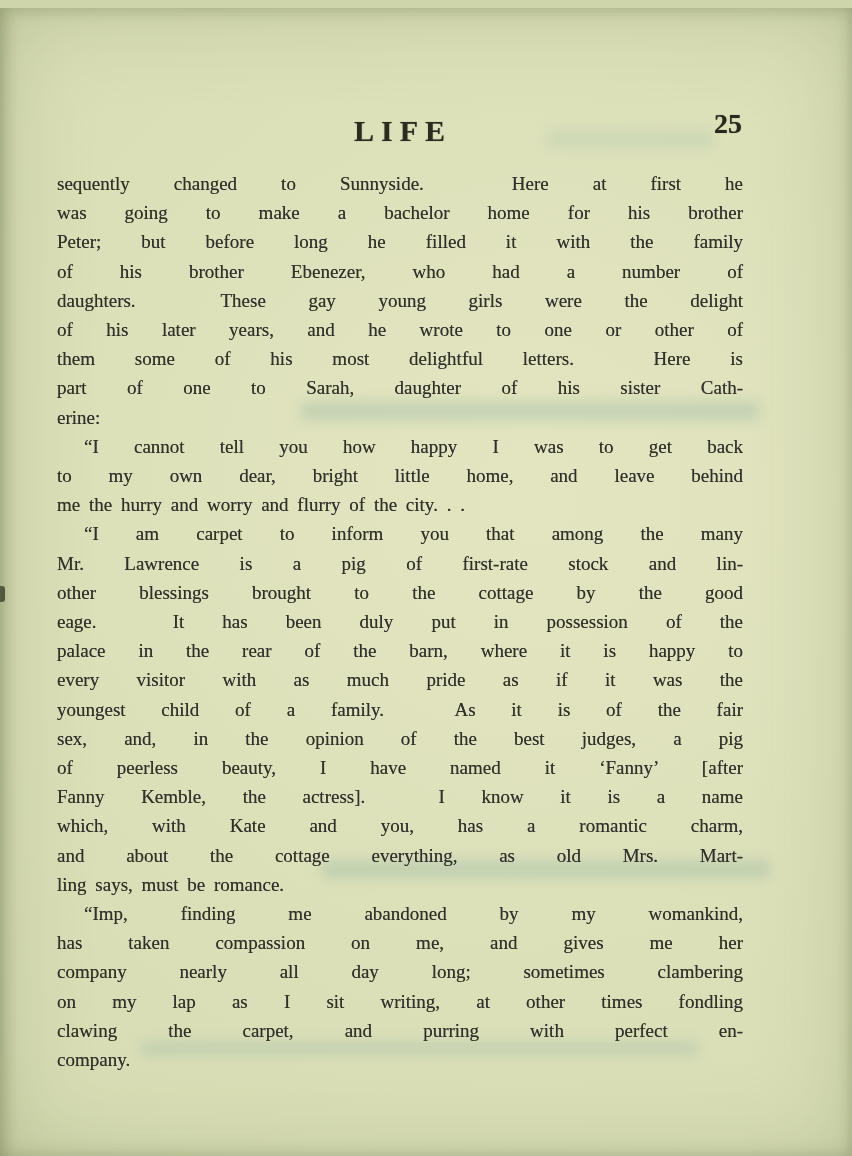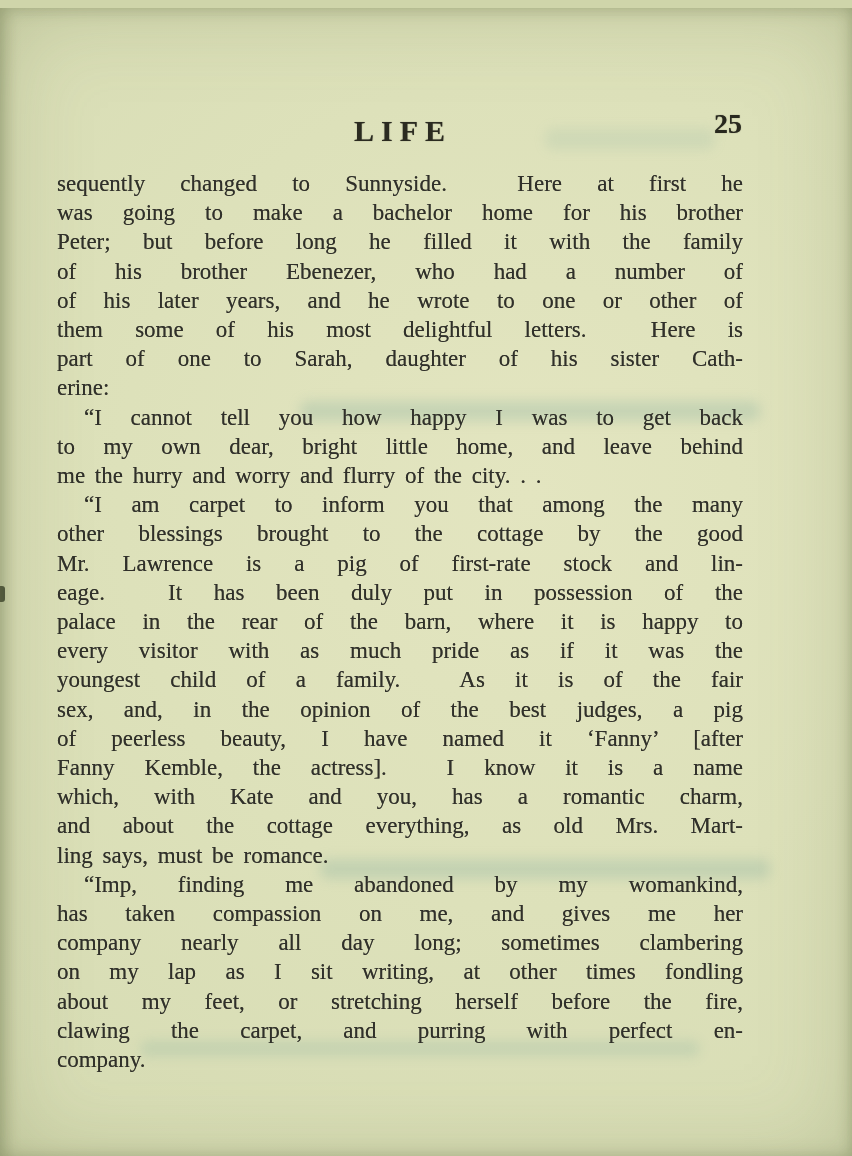--- a/index.html
+++ b/index.html
@@ -70,21 +70,21 @@
     font-weight: 700;
     color: #28281e;
     text-shadow: 0 0 1px rgba(40,40,30,0.55);
     font-family: Liberation Serif, serif;
   }
   .text-block {
     position: absolute;
     left: 57px;
     top: 161px;
     width: 686px;
-    font-size: 23px;
+    font-size: 19px;
     line-height: 29.2px;
     word-spacing: 2px;
     color: #30302a;
     text-shadow: 0 0 0.6px rgba(48,48,42,0.65);
     font-family: Liberation Serif, serif;
   }
   .line {
     white-space: pre-wrap;
     text-align: justify;
     text-align-last: justify;
@@ -107,43 +107,43 @@
   <div class="speck"></div>
 
   <div class="header-title">LIFE</div>
   <div class="header-pagenum">25</div>
 
   <main class="text-block" id="text-block">
       <div class="line">sequently changed to Sunnyside.  Here at first he</div>
       <div class="line">was going to make a bachelor home for his brother</div>
       <div class="line">Peter; but before long he filled it with the family</div>
       <div class="line">of his brother Ebenezer, who had a number of</div>
+      <div class="line">daughters.  These gay young girls were the delight</div>
       <div class="line">of his later years, and he wrote to one or other of</div>
       <div class="line">them some of his most delightful letters.  Here is</div>
       <div class="line">part of one to Sarah, daughter of his sister Cath-</div>
       <div class="line last">erine:</div>
       <div class="line indent">“I cannot tell you how happy I was to get back</div>
       <div class="line">to my own dear, bright little home, and leave behind</div>
       <div class="line last">me the hurry and worry and flurry of the city. . .</div>
       <div class="line indent">“I am carpet to inform you that among the many</div>
+      <div class="line">Mr. Lawrence is a pig of first-rate stock and lin-</div>
       <div class="line">other blessings brought to the cottage by the good</div>
-      <div class="line">Mr. Lawrence is a pig of first-rate stock and lin-</div>
       <div class="line">eage.  It has been duly put in possession of the</div>
       <div class="line">palace in the rear of the barn, where it is happy to</div>
       <div class="line">every visitor with as much pride as if it was the</div>
       <div class="line">youngest child of a family.  As it is of the fair</div>
       <div class="line">sex, and, in the opinion of the best judges, a pig</div>
       <div class="line">of peerless beauty, I have named it ‘Fanny’ [after</div>
       <div class="line">Fanny Kemble, the actress].  I know it is a name</div>
       <div class="line">which, with Kate and you, has a romantic charm,</div>
       <div class="line">and about the cottage everything, as old Mrs. Mart-</div>
       <div class="line last">ling says, must be romance.</div>
       <div class="line indent">“Imp, finding me abandoned by my womankind,</div>
       <div class="line">has taken compassion on me, and gives me her</div>
       <div class="line">company nearly all day long; sometimes clambering</div>
       <div class="line">on my lap as I sit writing, at other times fondling</div>
-      <div class="line">about my feet, or stretching herself before the fire,</div>
       <div class="line">clawing the carpet, and purring with perfect en-</div>
       <div class="line last">company.</div>
     </main>
 
   <div class="vignette"></div>
 </div>
 
 </body></html>

